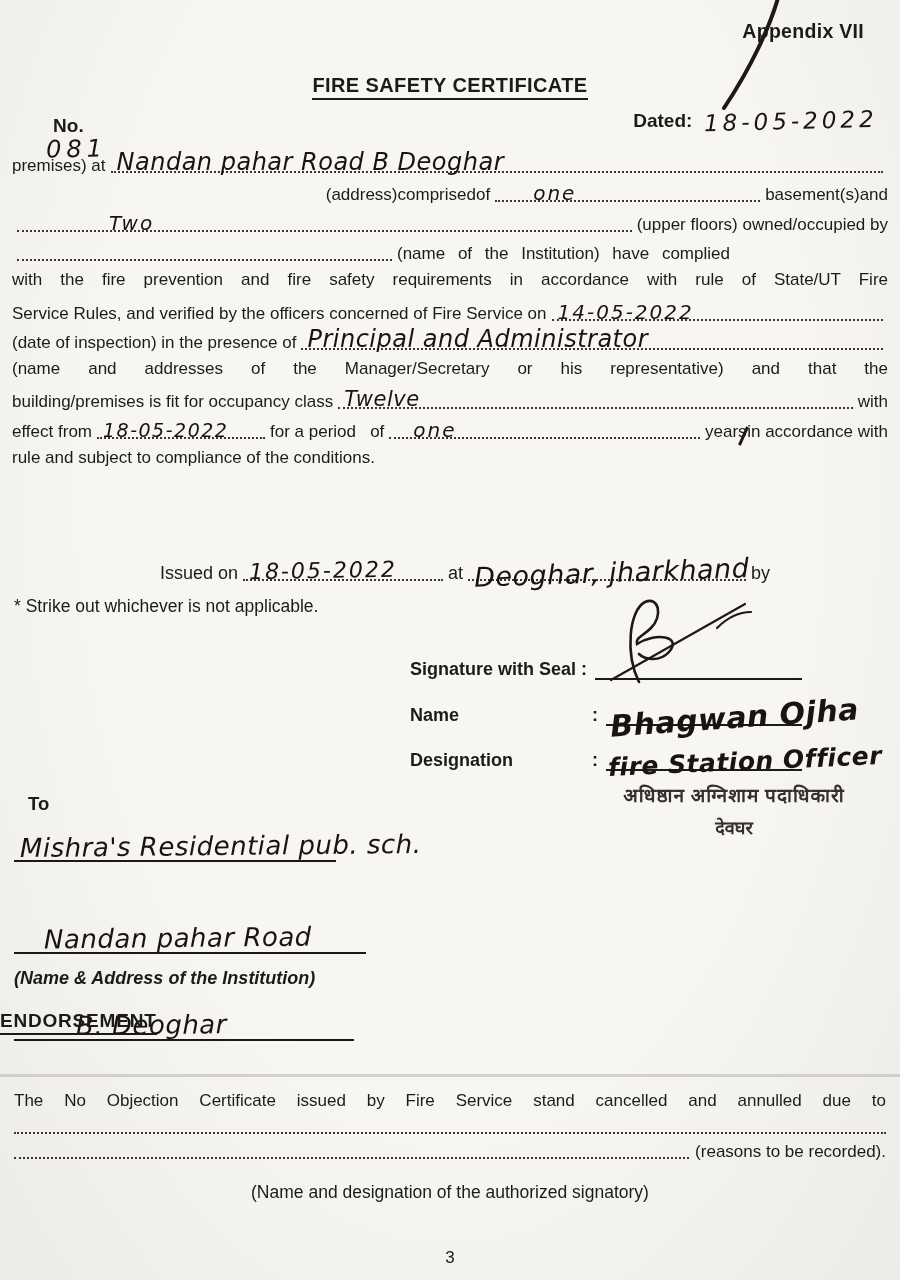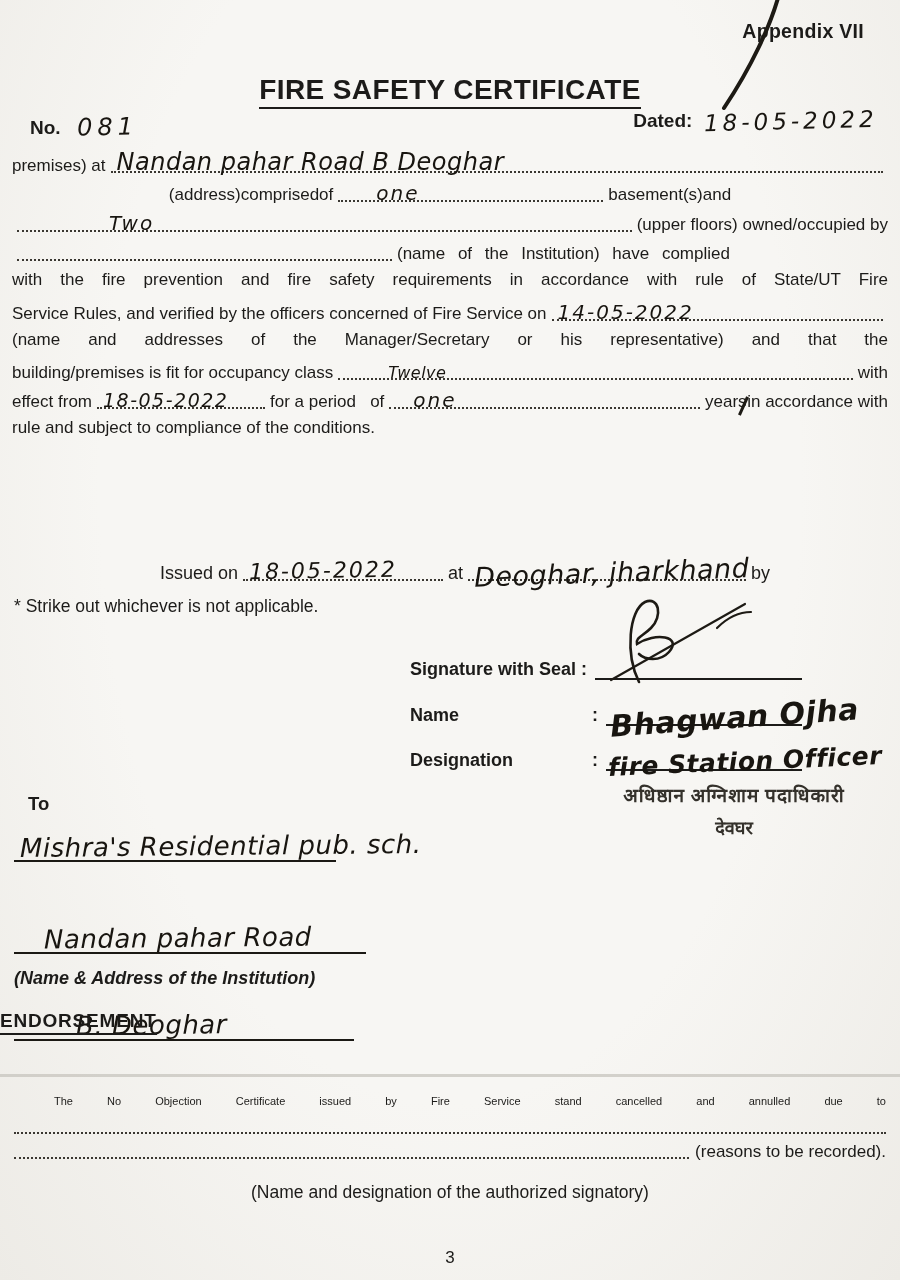--- a/index.html
+++ b/index.html
@@ -13,40 +13,40 @@
   
   .hw{
     font-family:"DejaVu Sans",sans-serif;font-style:italic;color:#181510;
     white-space:nowrap;line-height:1;letter-spacing:.5px;
   }
   
   .appendix{top:20px;right:36px;font-size:19.5px;font-weight:bold;letter-spacing:.3px;}
   .appendix-slash{top:-4px;left:698px;width:90px;height:118px;overflow:visible;}
   .title-wrap{top:74px;left:0;width:100%;text-align:center;}
   .title-wrap span{
-    font-size:28px;font-weight:bold;letter-spacing:.4px;
+    font-size:20px;font-weight:bold;letter-spacing:.4px;
     border-bottom:2.5px solid #1c1b19;padding-bottom:2px;
   }
-  .no-row{top:115px;left:30px;display:flex;align-items:flex-end;}
+  .no-row{top:115px;left:30px;display:flex;align-items:center;flex-direction:column;}
   .no-row .lbl{font-size:19px;font-weight:bold;}
   .no-row .hw{font-size:24px;letter-spacing:5px;margin-left:16px;transform:rotate(-1deg);}
   .dated-row{top:110px;right:22px;display:flex;align-items:flex-start;}
   .dated-row .lbl{font-size:19px;font-weight:bold;}
   .dated-row .hw{font-size:23px;letter-spacing:4px;margin-left:12px;transform:rotate(-1.5deg);}
   
   .bodytext{top:146px;left:12px;right:12px;}
   .fline{display:flex;align-items:flex-end;height:29.6px;font-size:17px;white-space:pre;}
   .jline{height:29.6px;line-height:31px;font-size:17px;text-align:justify;text-align-last:justify;overflow:visible;white-space:normal;}
   .jline.left{text-align-last:left;}
   .fill{flex:1 1 auto;position:relative;border-bottom:2.2px dotted #3a3731;margin:0 5px 3px 5px;min-width:36px;}
   .fill .hw{position:absolute;bottom:-3px;left:6px;z-index:2;}
-  .justify-row{justify-content:center;}
+  .justify-row{justify-content:flex-end;}
   .hw-24{font-size:24px;}
   .hw-26{font-size:26px;}
-  .hw-22{font-size:16px;margin-left:44px;}
+  .hw-22{font-size:21px;}
   .hw-20{font-size:20px;letter-spacing:2px;}
   .hw-19{font-size:19px;letter-spacing:1.5px;}
   .pen-slash{display:inline-block;width:2.6px;height:20px;background:#1d1a14;transform:rotate(24deg);margin:0 3px -4px -5px;}
   
   .issued-row{top:550px;left:160px;width:610px;display:flex;align-items:flex-end;height:34px;font-size:18px;white-space:pre;}
   .issued-row .fill{border-bottom:2.2px dotted #3a3731;}
   .issued-date{flex:0 0 200px;}
   .issued-place{flex:1 1 auto;}
   .issued-date .hw{font-size:22px;letter-spacing:2px;transform:rotate(-1deg);}
   .issued-place .hw{font-size:27px;bottom:-7px;transform:rotate(-2deg);}
@@ -76,22 +76,22 @@
   .addr2{top:870px;left:14px;width:352px;height:40px;}
   .addr2 .hw{left:30px;}
   .addr3{top:915px;left:14px;width:340px;height:40px;}
   .addr3 .hw{left:62px;}
   .addr-caption{top:968px;left:14px;font-size:18px;font-weight:bold;font-style:italic;}
   
   .endorse-title{top:1010px;left:0;width:100%;text-align:left;}
   .endorse-title span{font-size:19px;font-weight:bold;letter-spacing:.8px;
         border-bottom:2.6px solid #1c1b19;padding-bottom:2px;}
   .faint-rule{top:1074px;left:0;width:100%;height:2.5px;background:#c7c4be;opacity:.75;}
-  .endorse-body{top:1086px;left:14px;right:14px;font-size:11px;line-height:30px;
-        text-align:justify;text-align-last:justify;margin-left:40px;}
+  .endorse-body{top:1086px;left:14px;right:14px;font-size:17px;line-height:30px;
+        text-align:justify;text-align-last:justify;}
   .dotline1{top:1112px;left:14px;right:14px;height:20px;border-bottom:2.4px dotted #3a3731;}
   .dotline2{top:1140px;left:14px;right:14px;height:22px;display:flex;align-items:flex-end;font-size:17px;white-space:pre;}
   .dotline2 .fill2{flex:1;border-bottom:2.4px dotted #3a3731;margin:0 6px 3px 0;}
   .signatory{top:1182px;left:0;width:100%;text-align:center;font-size:17.5px;}
   .page-num{top:1248px;left:0;width:100%;text-align:center;font-size:17px;}
   svg path{fill:none;stroke:#1d1a14;stroke-linecap:round;}
 </style>
 </head>
 <body>
 
@@ -150,20 +150,26 @@
 
   <div class="jline">with the fire prevention and fire safety requirements in accordance with rule of State/UT Fire</div>
 
   <div class="fline">
     <span class="pt">Service Rules, and verified by the officers concerned of Fire Service on</span>
     <span class="fill">
       <span class="hw hw-20">14-05-2022</span>
     </span>
   </div>
 
+  <div class="fline">
+    <span class="pt">(date of inspection) in the presence of</span>
+    <span class="fill">
+      <span class="hw hw-24">Principal and Administrator</span>
+    </span>
+  </div>
 
   <div class="jline">(name and addresses of the Manager/Secretary or his representative) and that the</div>
 
   <div class="fline">
     <span class="pt">building/premises is fit for occupancy class</span>
     <span class="fill">
       <span class="hw hw-22">Twelve</span>
     </span>
     <span class="pt">with</span>
   </div>

